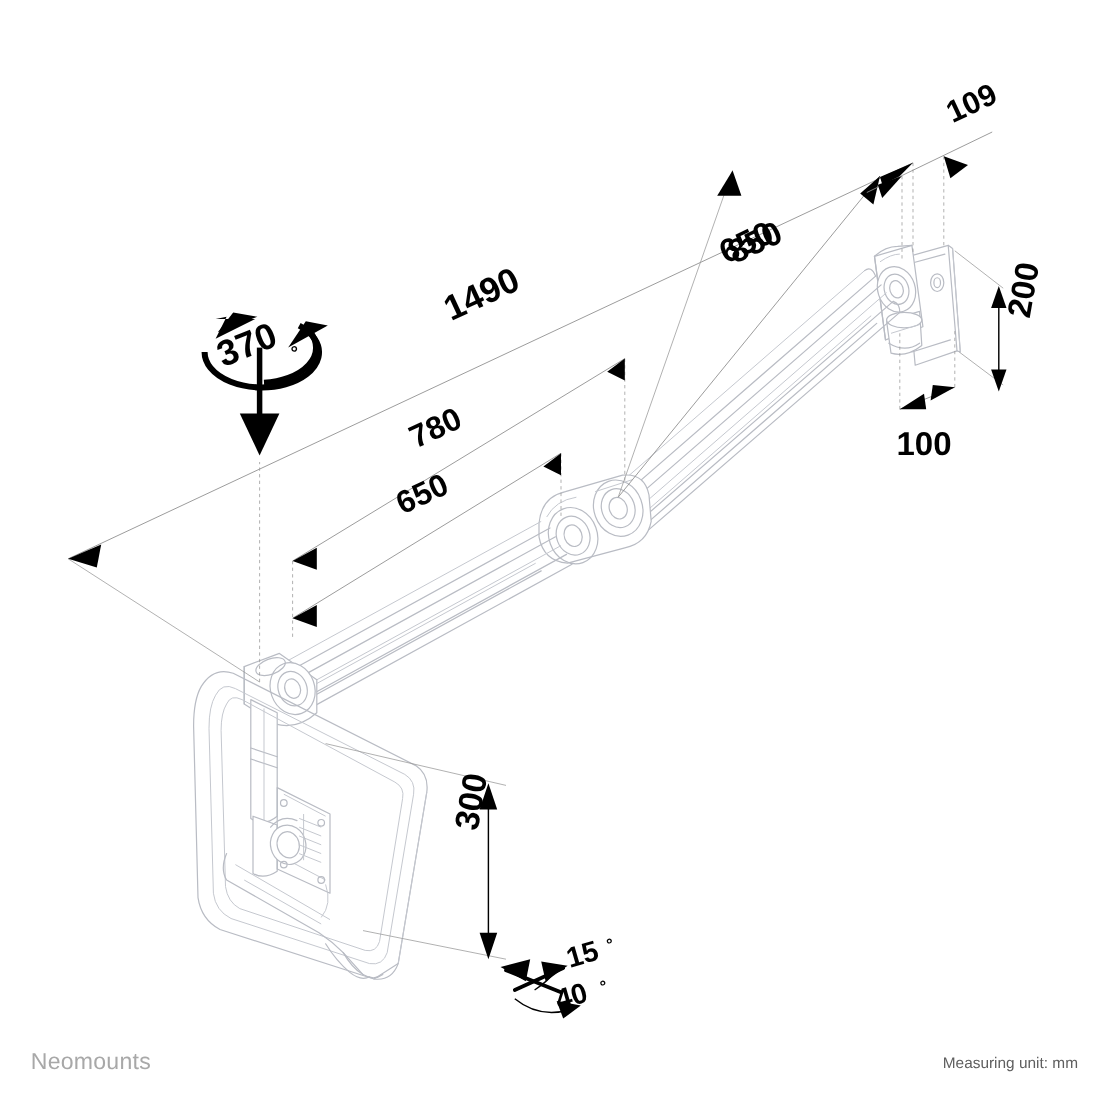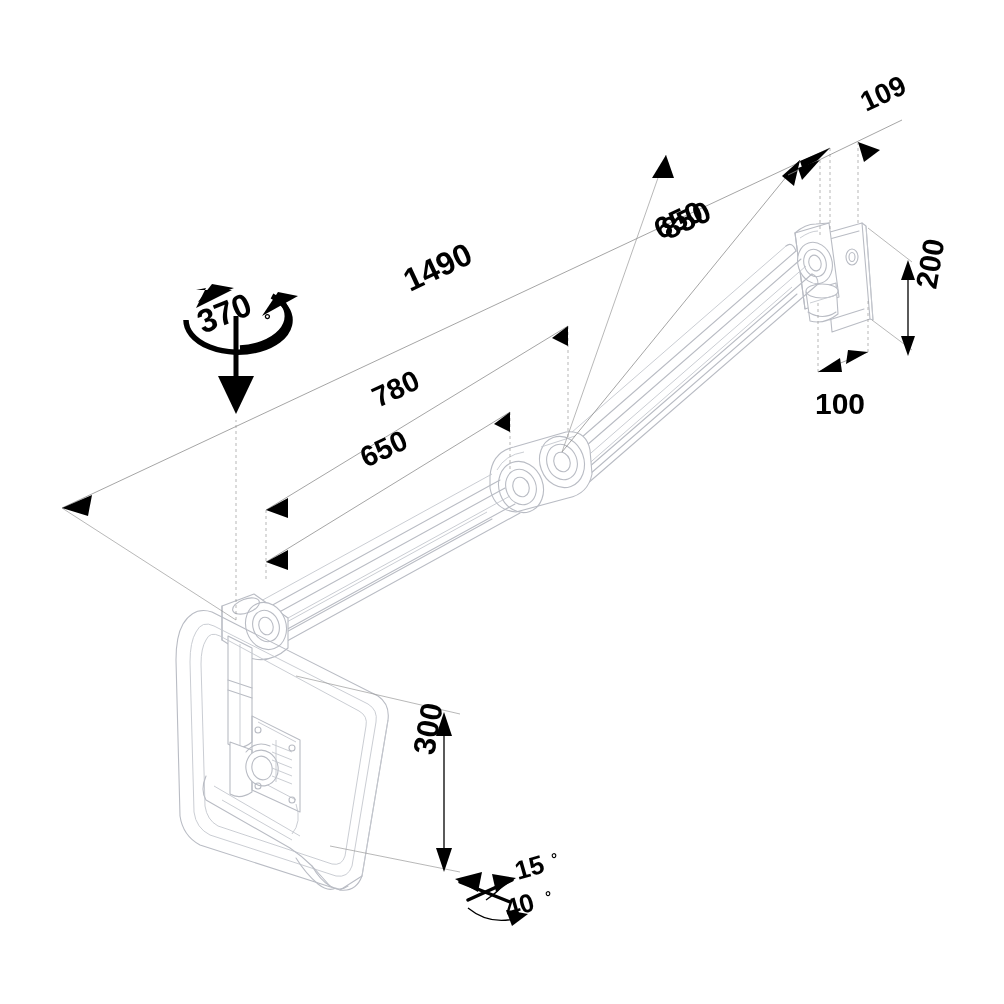--- a/index.html
+++ b/index.html
@@ -306,14 +306,18 @@
 
       <text class="dimtext" x="518" y="880" font-size="26" transform="rotate(-16 518 880)">15</text>
       <text class="dimtext" x="551" y="864" font-size="15">°</text>
 
       <text class="dimtext" x="508" y="918" font-size="26" transform="rotate(-16 508 918)">40</text>
       <text class="dimtext" x="545" y="902" font-size="15">°</text>
     </g>
 
   </svg>
 
+  <div class="footer">
+    <div class="brand">Neomounts</div>
+    <div class="unit-note">Measuring unit: mm</div>
+  </div>
 
 </div>
 
 </body></html>

